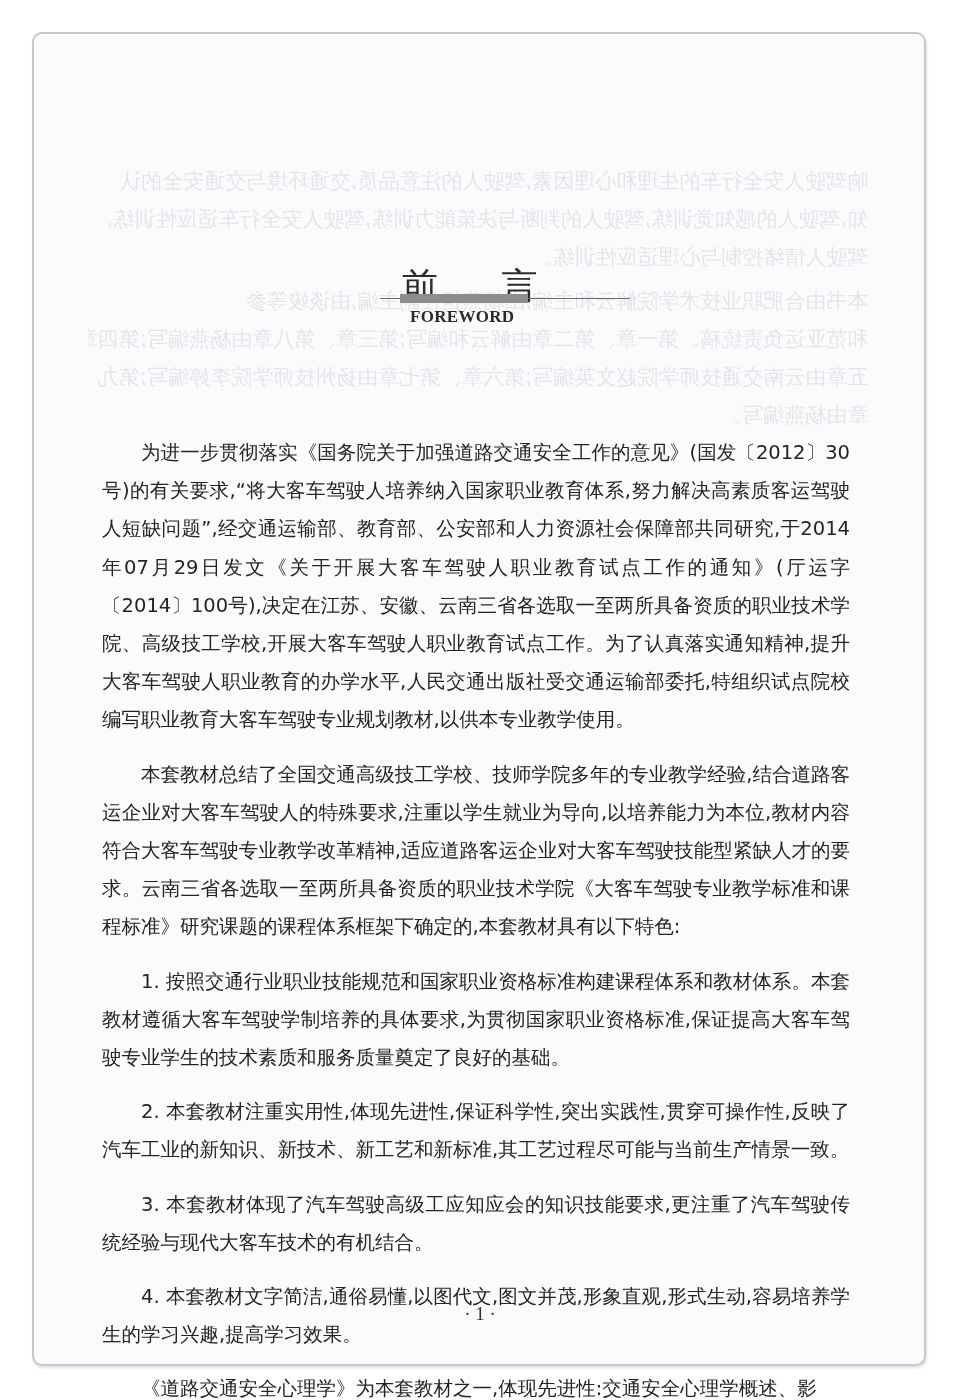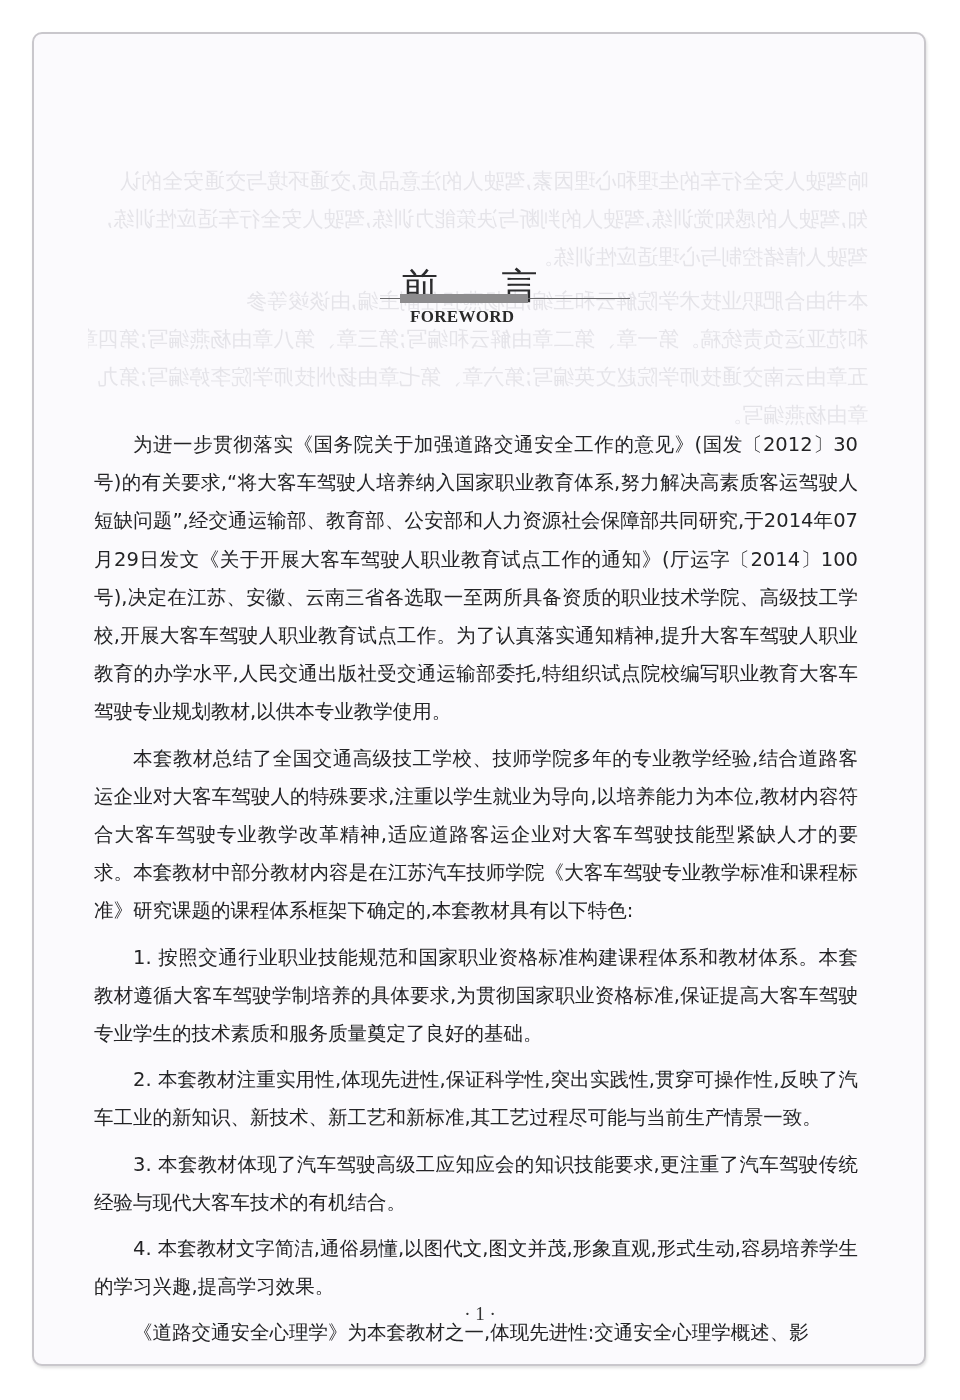--- a/index.html
+++ b/index.html
@@ -90,21 +90,21 @@
       left: 86px;
       top: 418px;
       width: 780px;
       font-family: "DejaVu Sans", sans-serif;
       font-size: 19.5px;
       line-height: 38.2px;
       color: #232325;
       text-align: justify;
     }
     .body-text p {
-      margin: 8px;
+      margin: 16px;
       text-indent: 2em;
     }
     .page-number {
       position: absolute;
       left: 0;
       width: 960px;
       top: 1303px;
       text-align: center;
       font-family: "Liberation Serif", "DejaVu Serif", serif;
       font-size: 19px;
@@ -129,21 +129,21 @@
 
 <div class="title-block">
   <div class="title-cn">前 言</div>
   <div class="title-rule"></div>
   <div class="title-bar"></div>
   <div class="title-en">FOREWORD</div>
 </div>
 
 <div class="body-text">
   <p>为进一步贯彻落实《国务院关于加强道路交通安全工作的意见》(国发〔2012〕30号)的有关要求,“将大客车驾驶人培养纳入国家职业教育体系,努力解决高素质客运驾驶人短缺问题”,经交通运输部、教育部、公安部和人力资源社会保障部共同研究,于2014年07月29日发文《关于开展大客车驾驶人职业教育试点工作的通知》(厅运字〔2014〕100号),决定在江苏、安徽、云南三省各选取一至两所具备资质的职业技术学院、高级技工学校,开展大客车驾驶人职业教育试点工作。为了认真落实通知精神,提升大客车驾驶人职业教育的办学水平,人民交通出版社受交通运输部委托,特组织试点院校编写职业教育大客车驾驶专业规划教材,以供本专业教学使用。</p>
-  <p>本套教材总结了全国交通高级技工学校、技师学院多年的专业教学经验,结合道路客运企业对大客车驾驶人的特殊要求,注重以学生就业为导向,以培养能力为本位,教材内容符合大客车驾驶专业教学改革精神,适应道路客运企业对大客车驾驶技能型紧缺人才的要求。本套教材中部分教材内容是在江苏汽车技师学院《大客车驾驶专业教学标准和课程标准》研究课题的课程体系框架下确定的,本套教材具有以下特色:</p>
+  <p>本套教材总结了全国交通高级技工学校、技师学院多年的专业教学经验,结合道路客运企业对大客车驾驶人的特殊要求,注重以学生就业为导向,以培养能力为本位,教材内容符合大客车驾驶专业教学改革精神,适应道路客运企业对大客车驾驶技能型紧缺人才的要求。云南三省各选取一至两所具备资质的职业技术学院《大客车驾驶专业教学标准和课程标准》研究课题的课程体系框架下确定的,本套教材具有以下特色:</p>
   <p>1. 按照交通行业职业技能规范和国家职业资格标准构建课程体系和教材体系。本套教材遵循大客车驾驶学制培养的具体要求,为贯彻国家职业资格标准,保证提高大客车驾驶专业学生的技术素质和服务质量奠定了良好的基础。</p>
   <p>2. 本套教材注重实用性,体现先进性,保证科学性,突出实践性,贯穿可操作性,反映了汽车工业的新知识、新技术、新工艺和新标准,其工艺过程尽可能与当前生产情景一致。</p>
   <p>3. 本套教材体现了汽车驾驶高级工应知应会的知识技能要求,更注重了汽车驾驶传统经验与现代大客车技术的有机结合。</p>
   <p>4. 本套教材文字简洁,通俗易懂,以图代文,图文并茂,形象直观,形式生动,容易培养学生的学习兴趣,提高学习效果。</p>
   <p>《道路交通安全心理学》为本套教材之一,体现先进性:交通安全心理学概述、影</p>
 </div>
 
 <div class="page-number">· 1 ·</div>
 
 </body></html>

